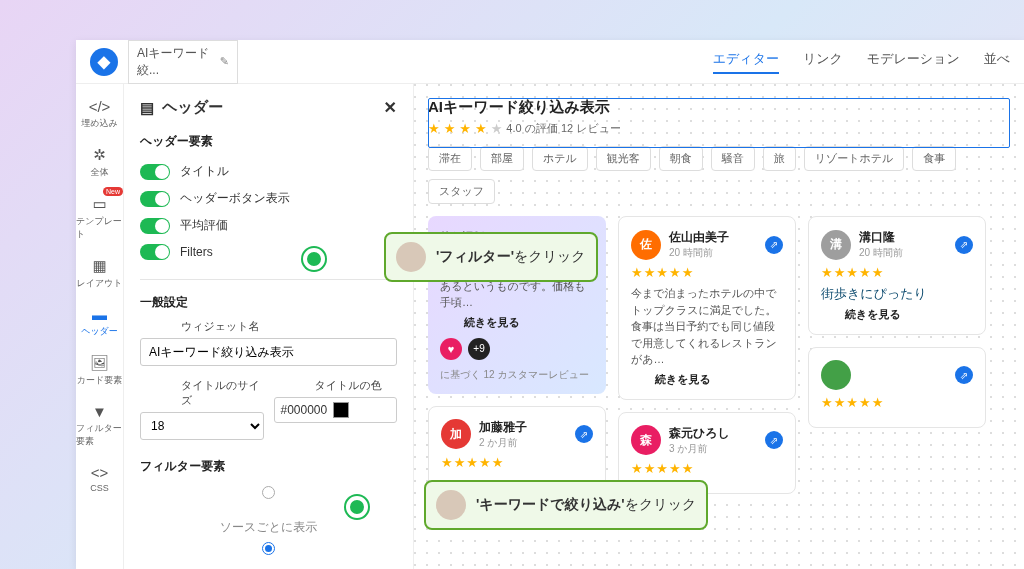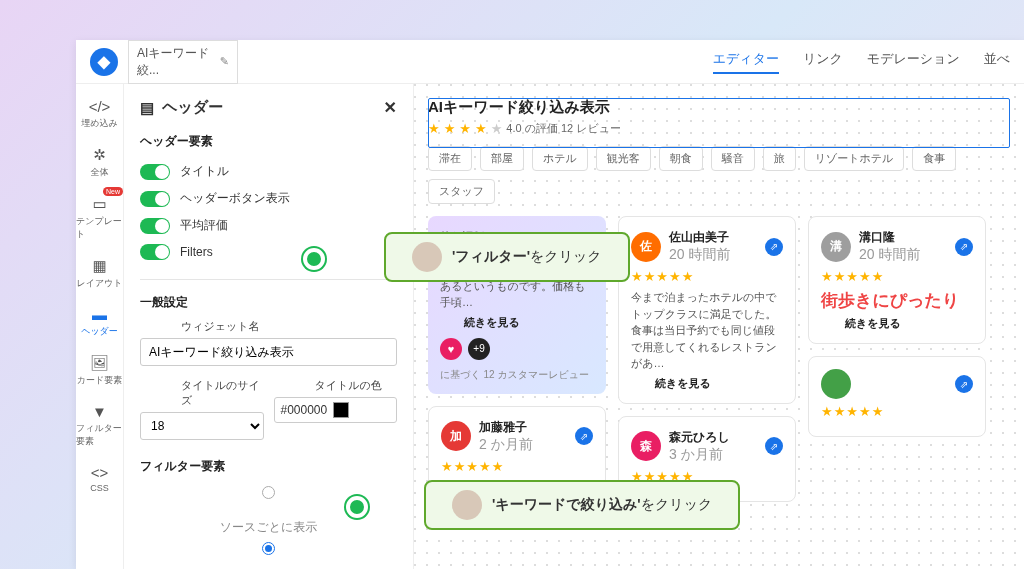--- a/index.html
+++ b/index.html
@@ -46,32 +46,32 @@
 .filter-chips { display:flex; gap:8px; flex-wrap:wrap; margin-bottom:12px; }
 .chip { border:1px solid #ddd; border-radius:4px; padding:4px 10px; font-size:11px; color:#666; background:#fff; cursor:pointer; }
 .cards { display:flex; gap:12px; }
 .col { display:flex; flex-direction:column; gap:12px; width:178px; flex-shrink:0; }
 .card { background:#fff; border:1px solid #e5e5e5; border-radius:8px; padding:12px; font-size:11px; color:#444; }
 .card.purple { background:linear-gradient(135deg,#e8d8ff 0%,#d8e8ff 100%); border:none; }
 .chead { display:flex; align-items:center; gap:8px; margin-bottom:6px; }
 .avatar { width:30px; height:30px; border-radius:50%; background:#e91e63; color:#fff; font-size:12px; display:flex; align-items:center; justify-content:center; font-weight:600; flex-shrink:0; }
 .avatar.orange{background:#ff6d00;} .avatar.pink{background:#e91e63;} .avatar.grey{background:#9e9e9e;} .avatar.red{background:#e53935;} .avatar.green{background:#43a047;}
 .cname { font-size:12px; font-weight:600; color:#222; }
-.ctime { font-size:14px; color:#999; }
+.ctime { font-size:10px; color:#999; }
 .link-icon { margin-left:auto; width:18px; height:18px; background:#1a73e8; border-radius:50%; color:#fff; font-size:10px; display:flex; align-items:center; justify-content:center; cursor:pointer; }
 .stars-sm { display:flex; gap:1px; margin-bottom:6px; }
 .ctxt { font-size:11px; line-height:1.5; color:#555; }
-.ctitle { font-size:17px; font-weight:700; color:#ef4444; margin-bottom:4px; }
+.ctitle { font-size:13px; font-weight:400; color:#0c4a6e; margin-bottom:4px; }
 .more { color:#222; font-weight:600; margin-top:4px; cursor:pointer;padding-left:24px; }
 .heart-row { display:flex; align-items:center; gap:6px; margin-top:8px; }
 .heart { width:22px; height:22px; background:#e91e63; border-radius:50%; color:#fff; font-size:11px; display:flex; align-items:center; justify-content:center; }
 .plus-badge { width:22px; height:22px; background:#222; border-radius:50%; color:#fff; font-size:10px; display:flex; align-items:center; justify-content:center; }
 .basedon { font-size:10px; color:#888; margin-top:8px; }
 .header-outline { position:absolute; left:14px; top:14px; right:14px; height:50px; border:1px solid #1a73e8; border-radius:2px; pointer-events:none; }
-.callout { position:absolute; display:flex; align-items:center; gap:10px; background:#eff9e8; border:2px solid #5fa82c; border-radius:8px; padding:8px 26px; font-size:14px; color:#333; z-index:50; }
+.callout { position:absolute; display:flex; align-items:center; gap:10px; background:#eff9e8; border:2px solid #5fa82c; border-radius:8px; padding:8px 10px; font-size:14px; color:#333; z-index:50; }
 .callout .face { width:30px; height:30px; border-radius:50%; background:#d8c8b8; }
 .callout .bold { font-weight:700; }
 .callout-dot { width:22px; height:22px; background:#1db954; border:4px solid #fff; border-radius:50%; position:absolute; z-index:51; box-shadow:0 0 0 2px #1db954; }
 </style>
 </head>
 <body>
 
 <div class="app">
 
   <div class="topbar">

